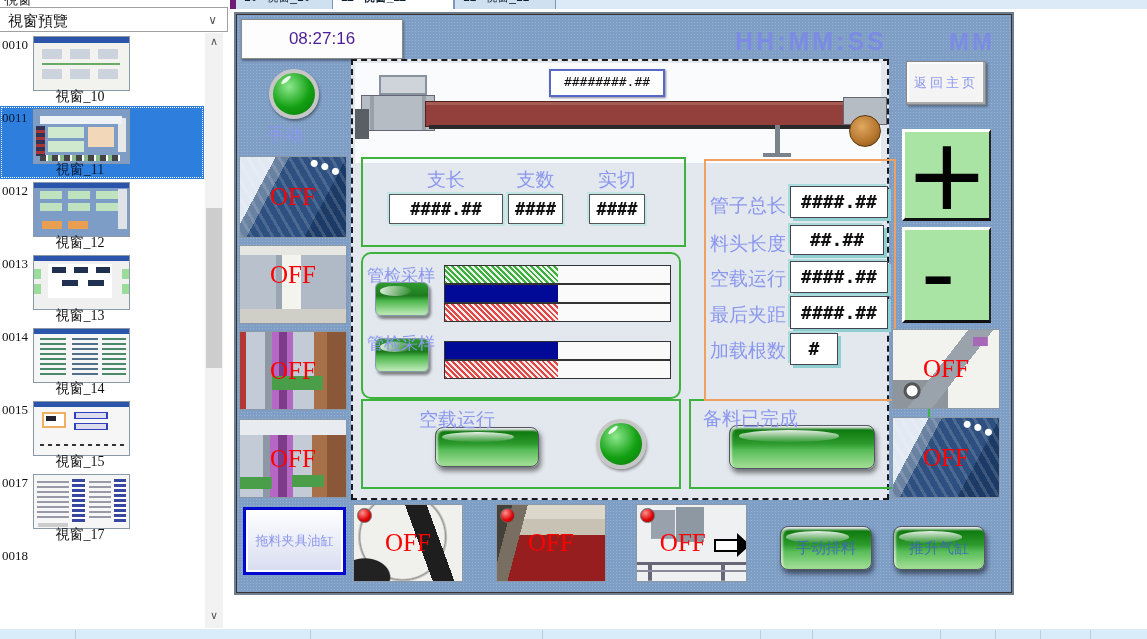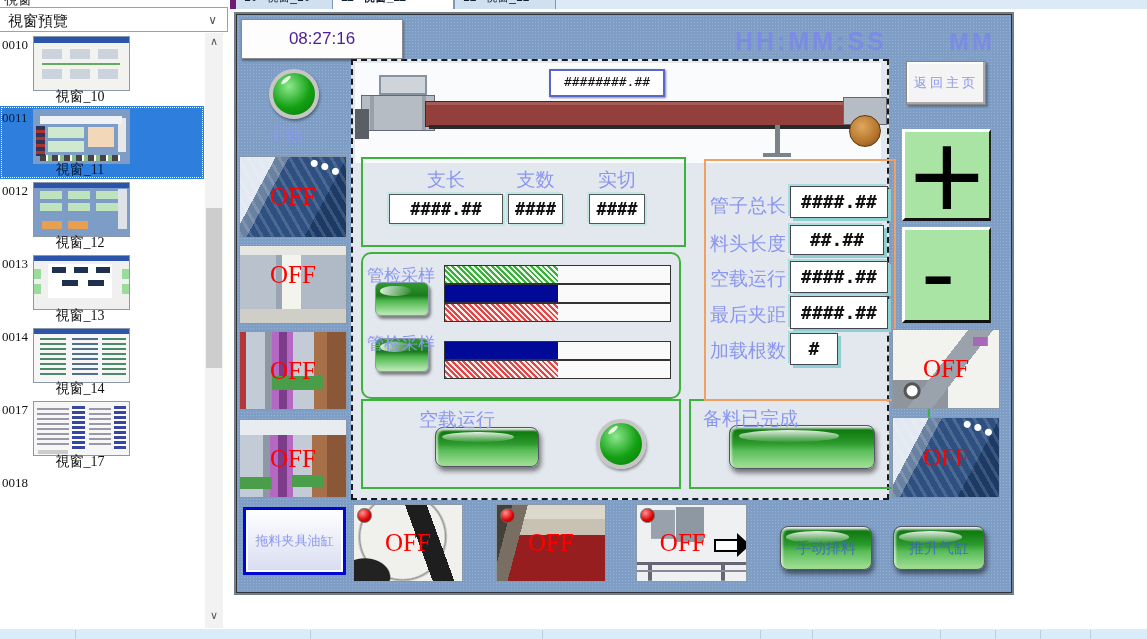--- a/index.html
+++ b/index.html
@@ -304,20 +304,25 @@
       <span class="tid">0013</span>
       <div class="thumb t13"></div>
       <div class="tlabel">視窗_13</div>
     </div>
     <div class="titem">
       <span class="tid">0014</span>
       <div class="thumb t14"></div>
       <div class="tlabel">視窗_14</div>
     </div>
     <div class="titem">
+      <span class="tid">0015</span>
+      <div class="thumb t15"></div>
+      <div class="tlabel">視窗_15</div>
+    </div>
+    <div class="titem">
       <span class="tid">0017</span>
       <div class="thumb t17"></div>
       <div class="tlabel">視窗_17</div>
     </div>
     <div class="titem-partial">
       <span class="tid">0018</span>
     </div>
   </div>
 
   <div id="sscroll">

